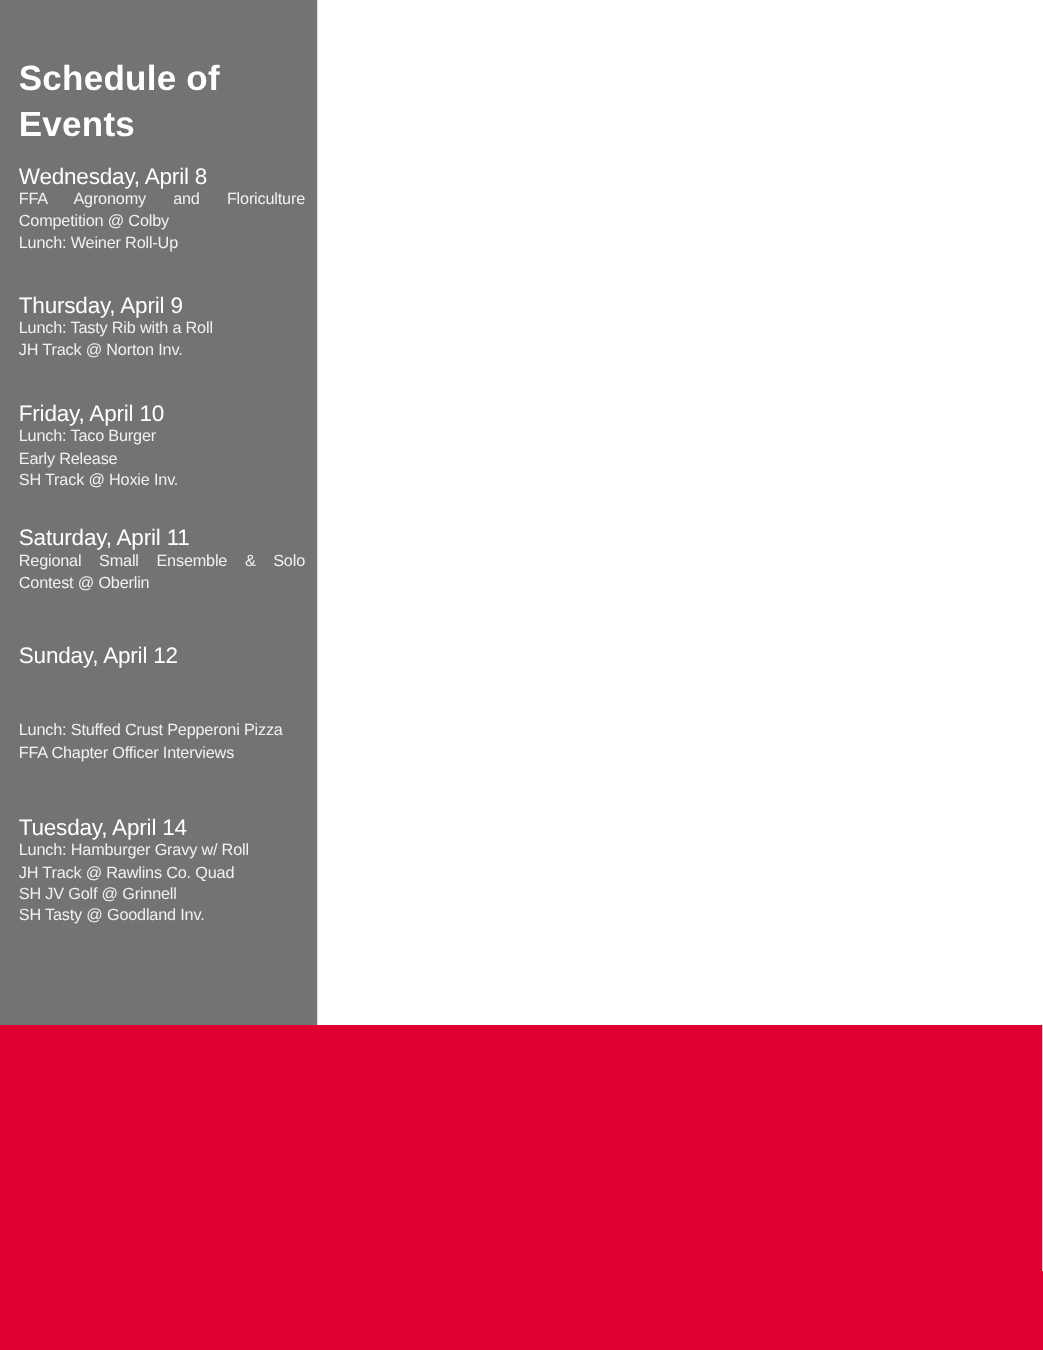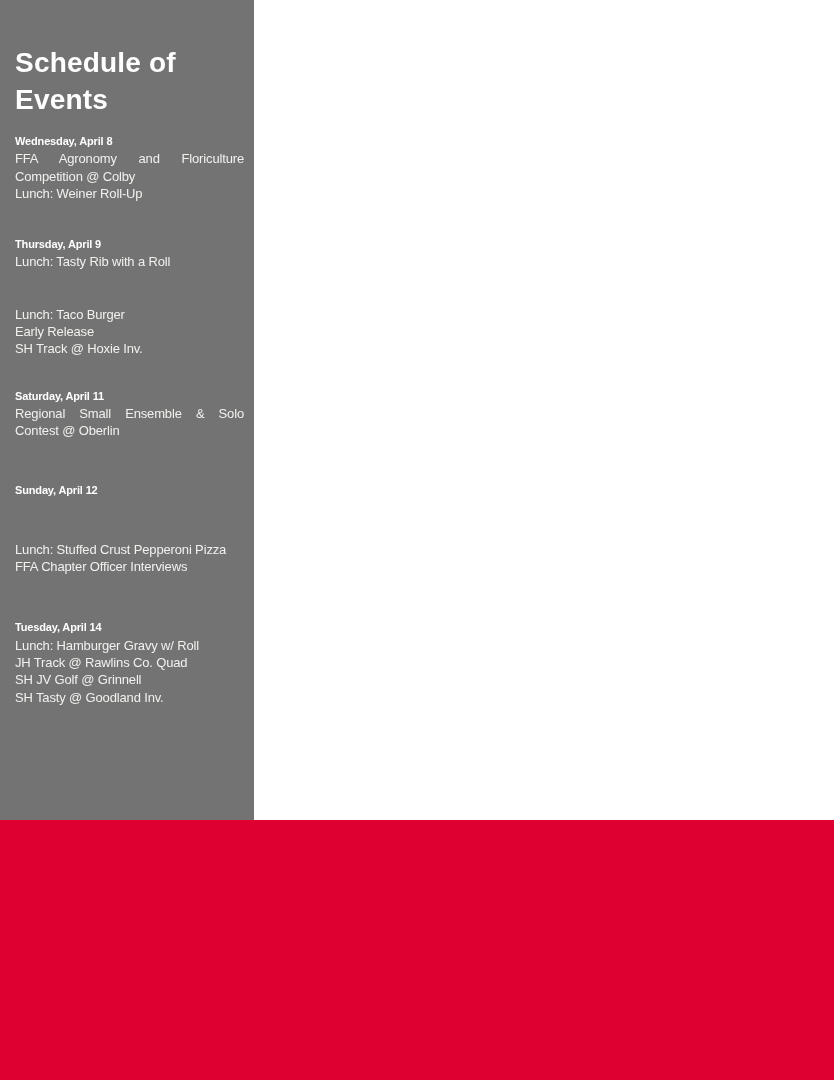--- a/index.html
+++ b/index.html
@@ -42,23 +42,23 @@
     margin-bottom: 15px;
   }
   .day {
     color: var(--c-body);
     font-size: 13px;
     line-height: 17.3px;
     letter-spacing: -0.15px;
   }
   .day-title {
     color: var(--c-title);
-    font-size: 11px;
+    font-size: 18px;
     line-height: 17.3px;
-    font-weight: 700;
+    font-weight: 400;
   }
   .event {
     text-align: justify;
     font-weight: 400;
   }
   
   .days .day:nth-child(1) { margin-bottom: 34px; }
   .days .day:nth-child(2) { margin-bottom: 35px; }
   .days .day:nth-child(3) { margin-bottom: 30px; }
   .days .day:nth-child(4) { margin-bottom: 42px; }
@@ -91,23 +91,25 @@
     <div class="days">
   <section class="day">
     <h2 class="day-title">Wednesday, April 8</h2>
   <p class="event">FFA Agronomy and Floriculture Competition @ Colby</p>
           <p class="event">Lunch: Weiner Roll-Up</p>
         </section>
 
   <section class="day">
     <h2 class="day-title">Thursday, April 9</h2>
   <p class="event">Lunch: Tasty Rib with a Roll</p>
+          <p class="event">JH Track @ Norton Inv.</p>
         </section>
 
   <section class="day">
+    <h2 class="day-title">Friday, April 10</h2>
   <p class="event">Lunch: Taco Burger</p>
           <p class="event">Early Release</p>
           <p class="event">SH Track @ Hoxie Inv.</p>
         </section>
 
   <section class="day">
     <h2 class="day-title">Saturday, April 11</h2>
   <p class="event">Regional Small Ensemble &amp; Solo Contest @ Oberlin</p>
         </section>
 

